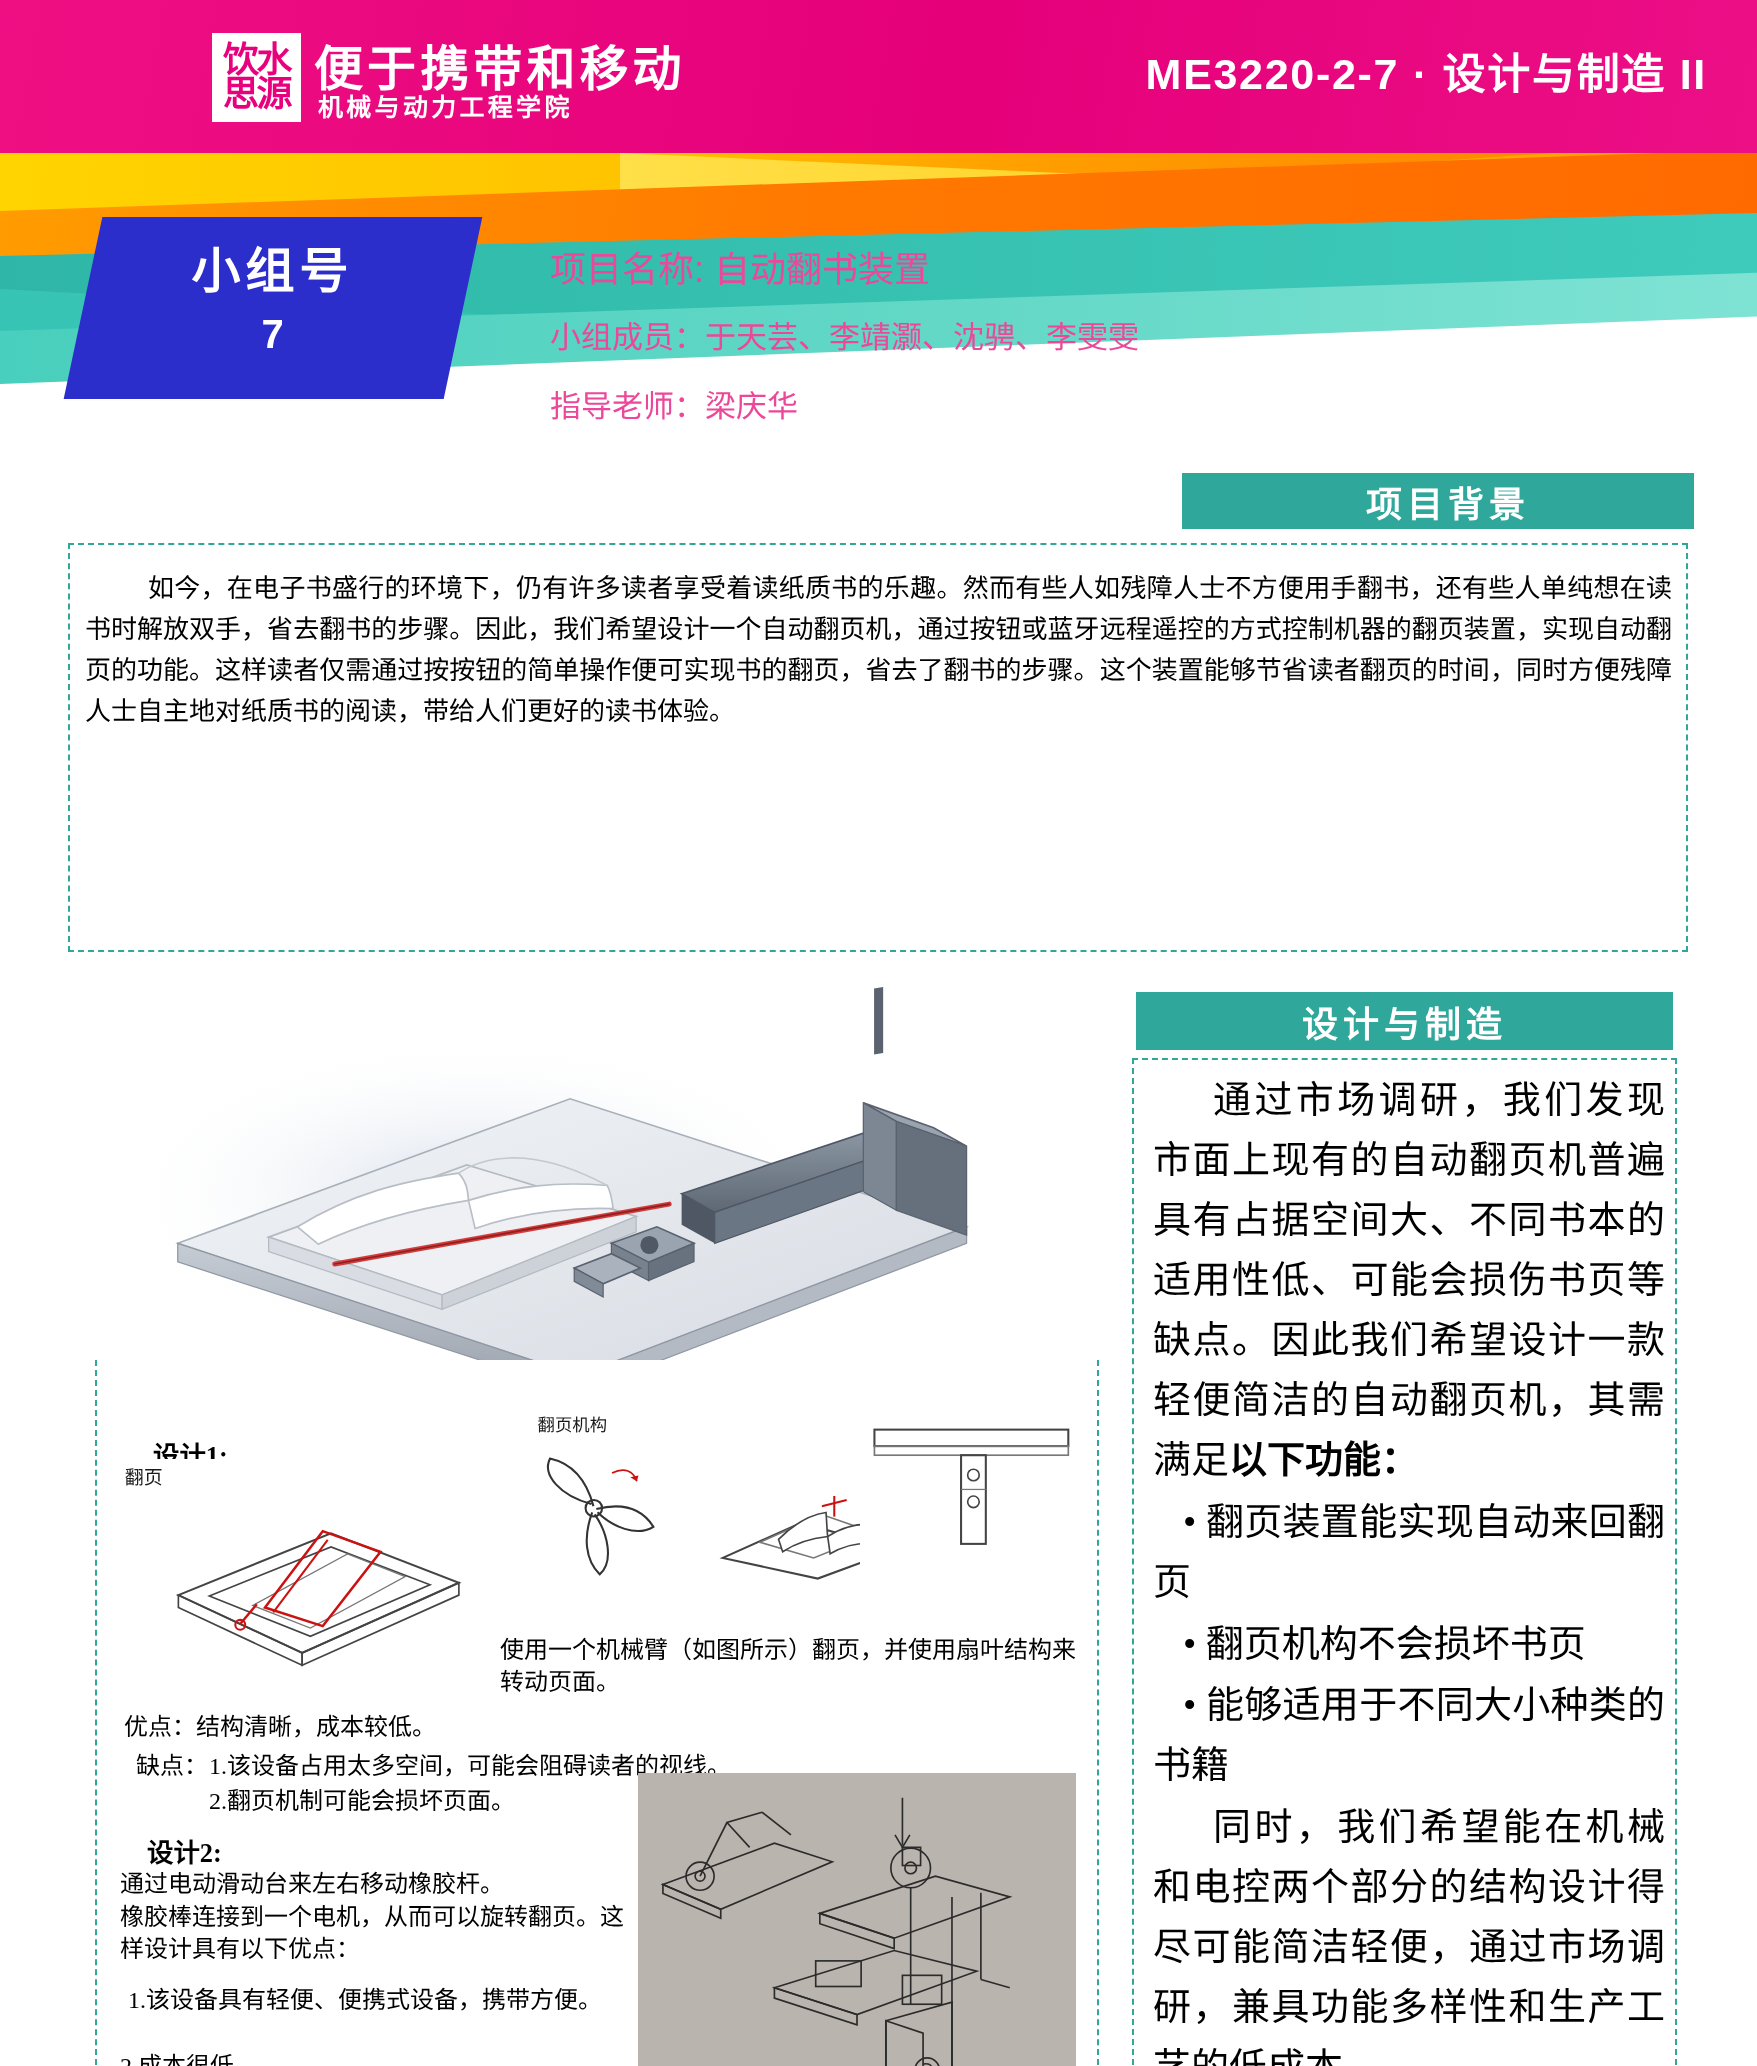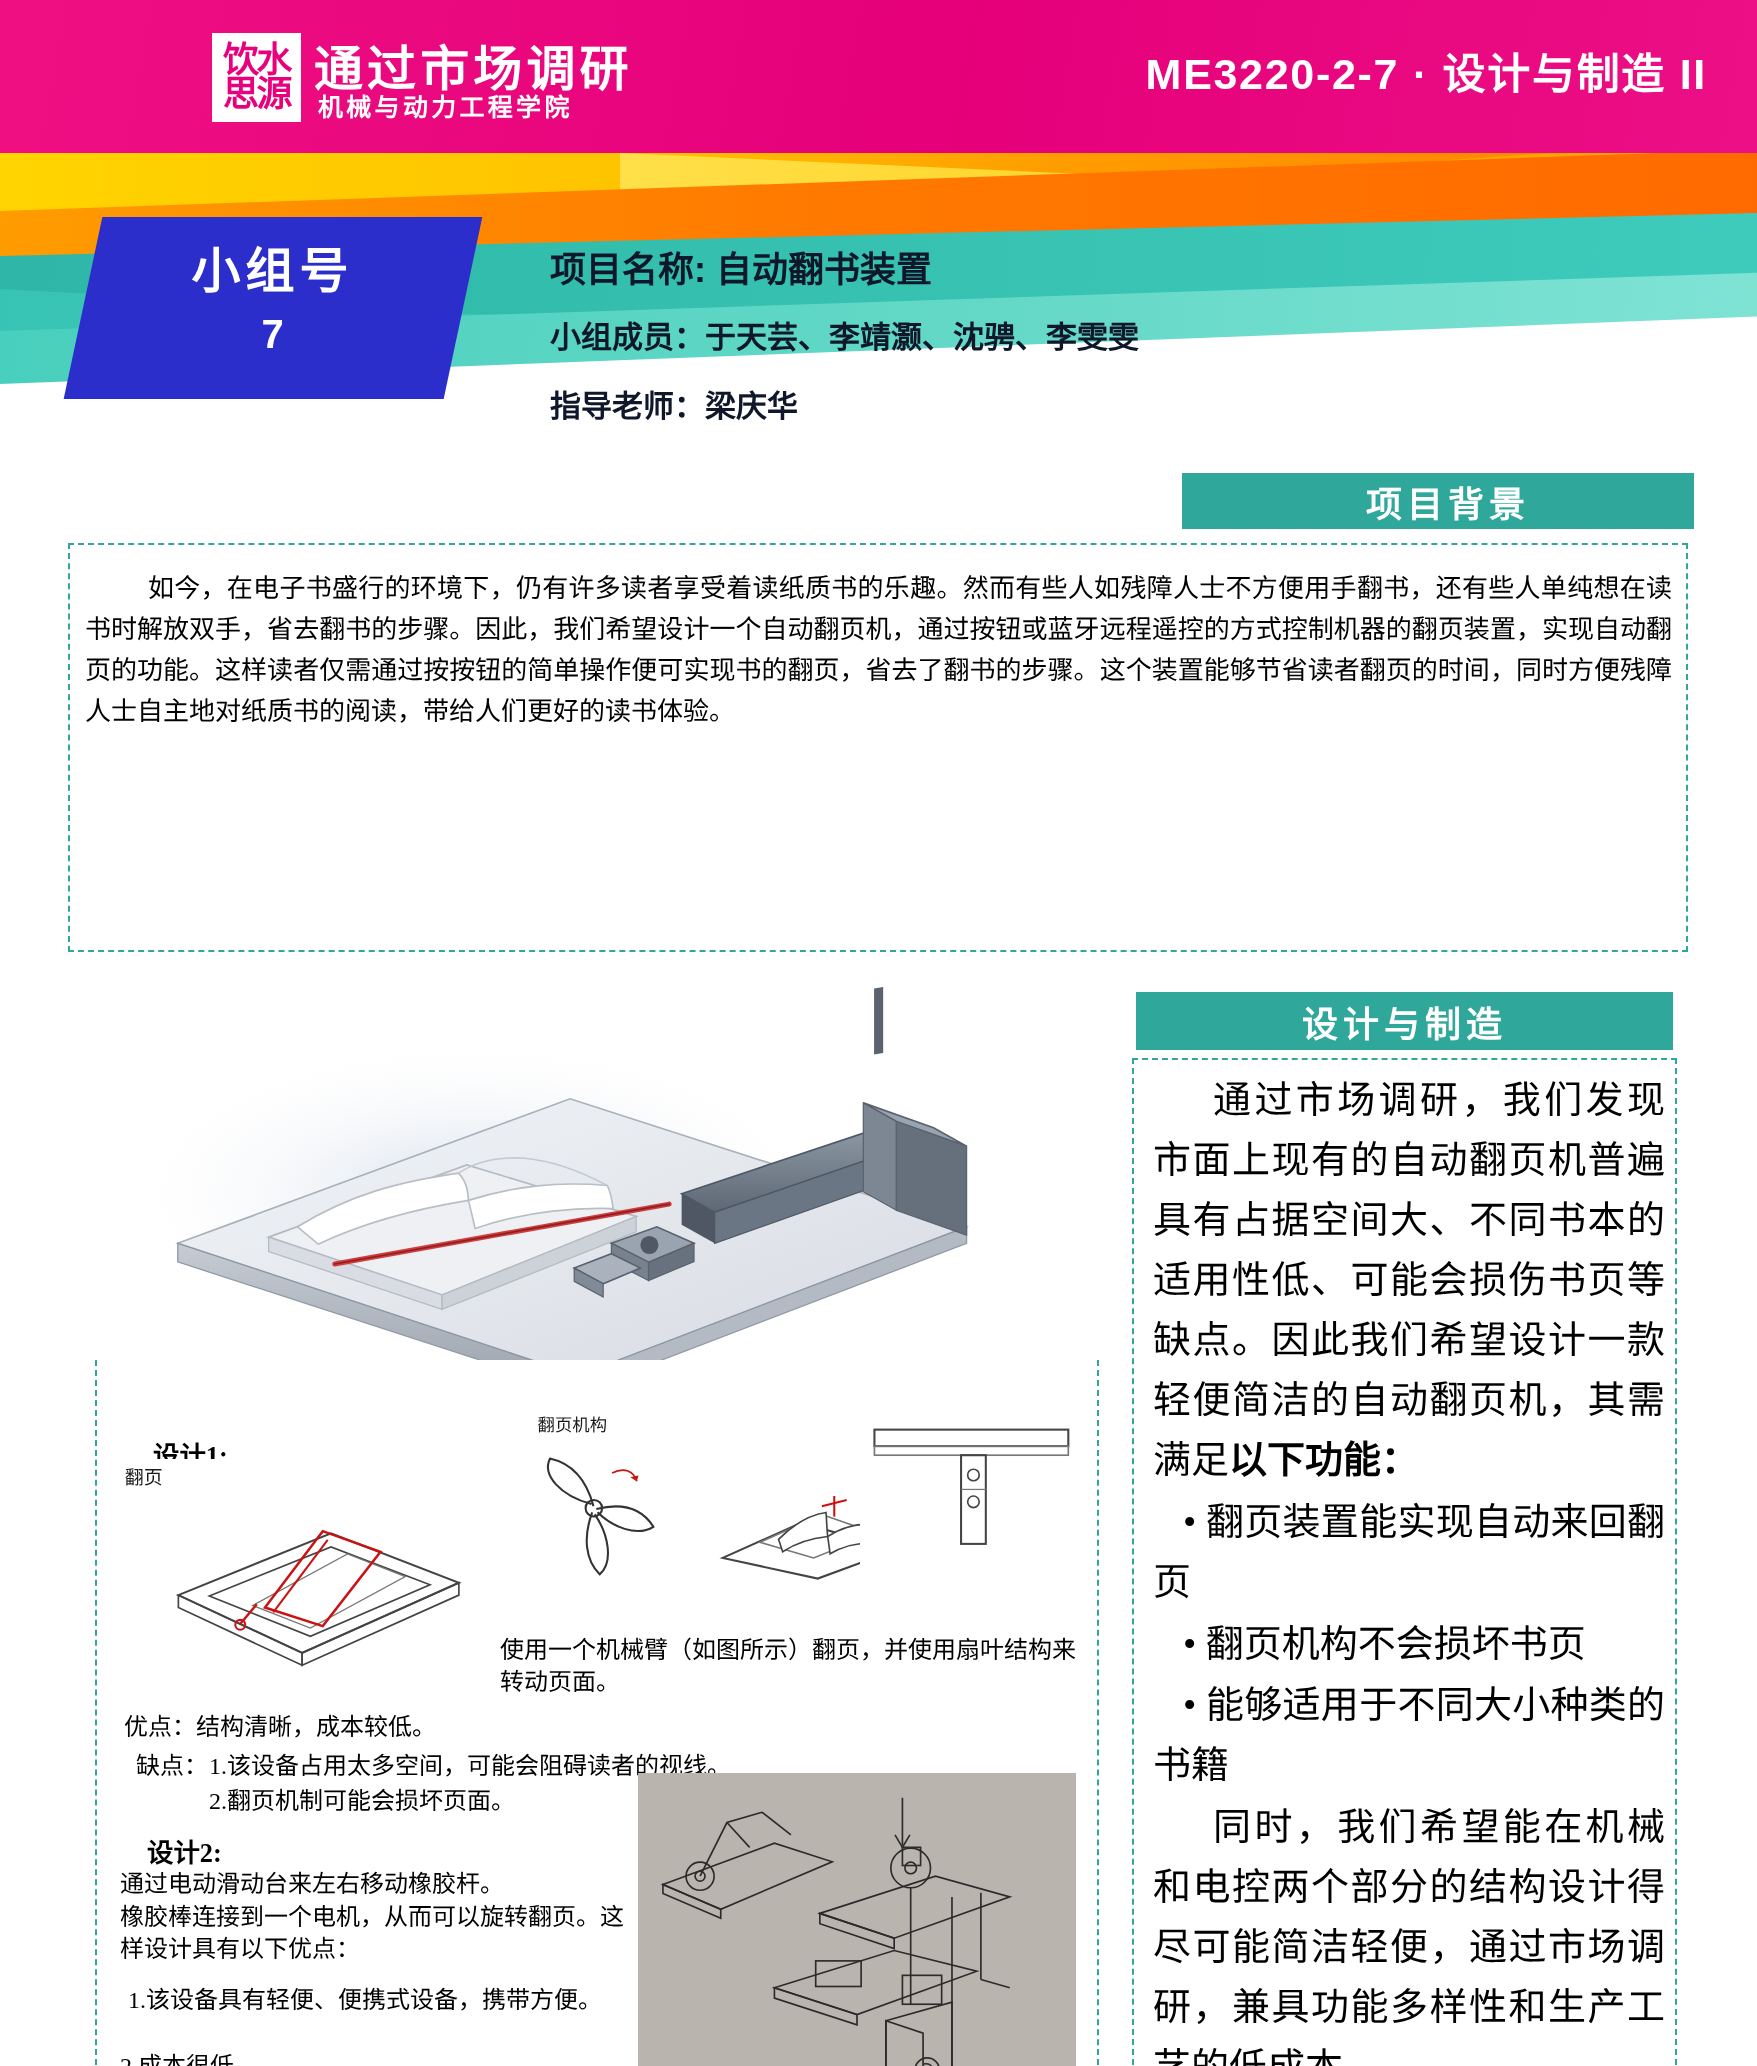--- a/index.html
+++ b/index.html
@@ -161,21 +161,21 @@
     z-index: 6;
   }
   .group-label {
     font-size: 49px; font-weight: bold; letter-spacing: 5px;
   }
   .group-num {
     font-size: 40px; font-weight: bold; margin-top: 10px;
   }
 
   .proj-info { position: absolute; left: 550px; top: 240px; z-index: 6; }
-  .proj-line { color: #0f172a; font-weight: bold; white-space: nowrap; }
+  .proj-line { color: #ec4899; font-weight: normal; white-space: nowrap; }
   .proj-name { font-size: 36px; margin-bottom: 20px; }
   .proj-members { font-size: 31px; margin-bottom: 24px; }
   .proj-teacher { font-size: 31px; }
 
   
   .sec-head {
     position: absolute;
     background: #2fa79b;
     color: #ffffff;
     font-size: 36px;
@@ -254,21 +254,21 @@
   svg { display: block; }
 </style>
 </head>
 <body>
 
 <div class="header">
   <div class="header-stripe-a"></div>
   <div class="logo-cn-block">
     <div class="logo-cn-seal">饮水<br>思源</div>
   </div>
-  <div class="univ-name">通过市场调研</div>
+  <div class="univ-name">便于携带和移动</div>
   <div class="school-name">机械与动力工程学院</div>
   <div class="course-title">ME3220-2-7  ·  设计与制造 II</div>
 </div>
 
 <div class="ribbon">
   <div class="rb rb1"></div>
   <div class="rb rb3"></div>
   <div class="rb rb7"></div>
   <div class="rb rb2"></div>
   <div class="rb rb4"></div>

